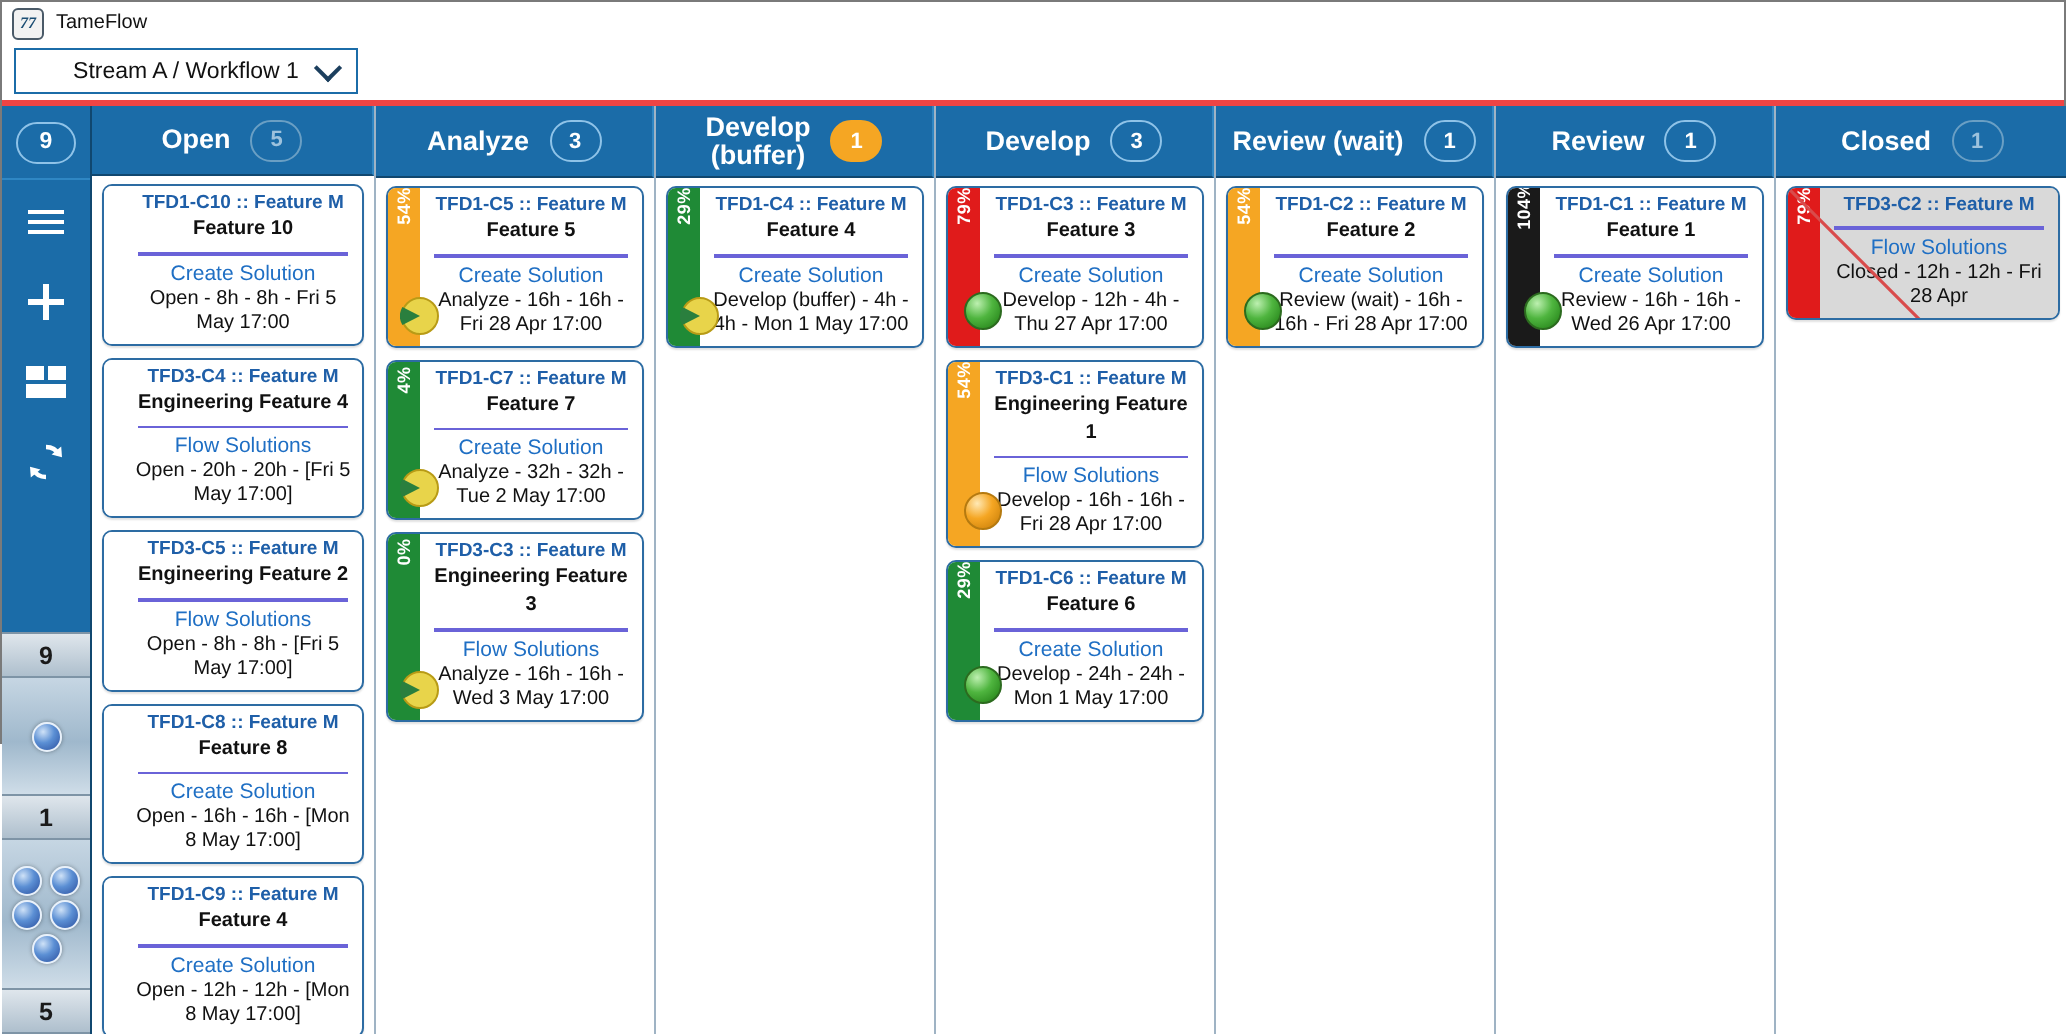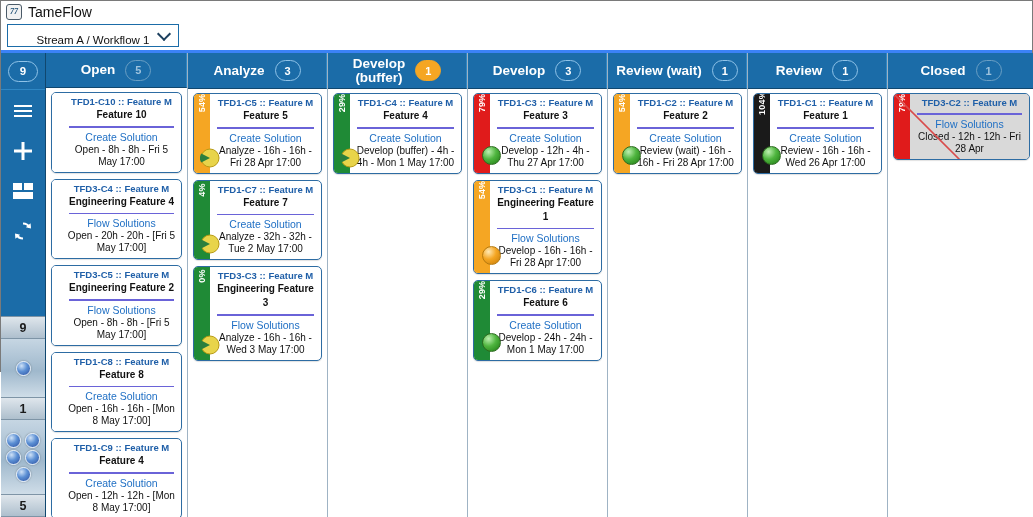--- a/index.html
+++ b/index.html
@@ -2,34 +2,34 @@
 <html><head>
 <meta charset="utf-8">
 <style>
   html,body{margin:0;padding:0;}
   body{
     width:1033px;height:517px;overflow:hidden;
     font-family:"Liberation Sans", sans-serif;
     background:#ffffff;
     -webkit-font-smoothing:antialiased;
   }
-  #app{position:relative;width:1033px;height:372px;box-sizing:border-box;border:1px solid #7a7a7a;background:#3b82f6;}
+  #app{position:relative;width:1033px;height:372px;box-sizing:border-box;border:1px solid #7a7a7a;background:#ef4444;}
 
   
   .titlebar{height:21px;display:flex;align-items:center;padding-left:5px;background:#ffffff;border-bottom:0;}
   .tf-logo{width:14px;height:14px;border-radius:3px;background:#f2f2f2;border:1px solid #4a5a68;
            display:flex;align-items:center;justify-content:center;font-size:8px;font-weight:bold;
            color:#1b4d73;font-style:italic;font-family:"Liberation Serif",serif;margin-right:6px;}
-  .title-text{font-size:14px;color:#111;}
+  .title-text{font-size:10px;color:#111;}
 
   
   .streambar{height:28px;background:#ffffff;padding:2px 0 0 6px;box-sizing:border-box;}
   .stream-select{
      width:172px;height:23px;box-sizing:border-box;border:1px solid #1b6ca8;background:#fff;
-     display:flex;align-items:flex-end;justify-content:center;position:relative;font-size:11.5px;color:#111;
+     display:flex;align-items:center;justify-content:center;position:relative;font-size:11.5px;color:#111;
   }
   .stream-select .chev{position:absolute;right:9px;top:50%;transform:translateY(-60%);
      width:8px;height:8px;border-right:2px solid #1c3f5e;border-bottom:2px solid #1c3f5e;
      transform:translateY(-70%) rotate(45deg);}
 
   
   .board{position:absolute;left:0;top:52px;width:1033px;height:464px;display:flex;}
 
   
   .sidebar{width:44px;flex:0 0 44px;background:#1b6ca8;display:flex;flex-direction:column;align-items:center;

